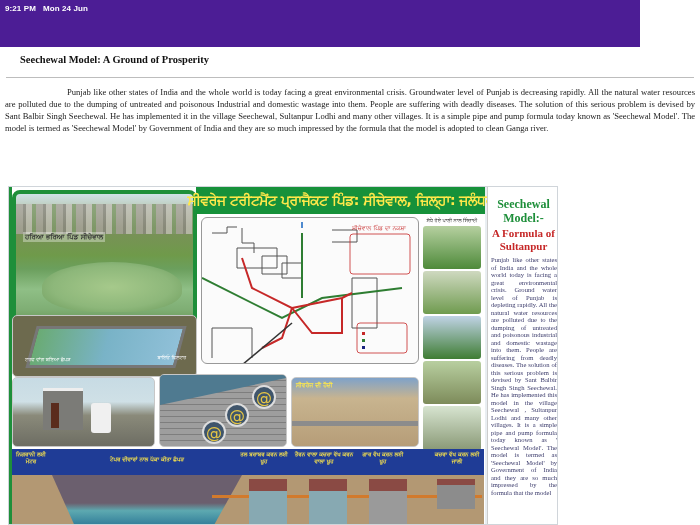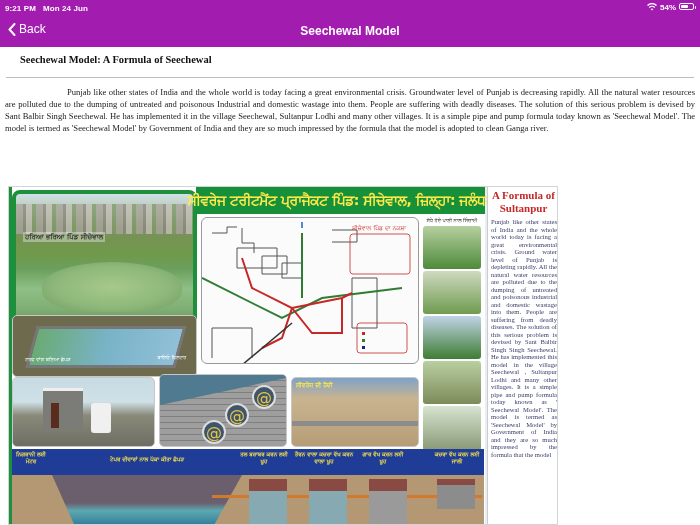--- a/index.html
+++ b/index.html
@@ -1,20 +1,20 @@
 <!DOCTYPE html>
 <html><head>
 <meta charset="utf-8">
 <style>
   * { box-sizing: border-box; margin: 0; padding: 0; }
   html, body { width: 700px; height: 525px; overflow: hidden; background: #ffffff; }
   body { font-family: "Liberation Sans", sans-serif; position: relative; }
 
   
-  .topbar { position: absolute; left: 0; top: 0; width: 700px; height: 47px; background: #a21caf; color: #fff; }
+  .topbar { position: absolute; left: 0; top: 0; width: 640px; height: 47px; background: #4c1d95; color: #fff; }
   .status { position: absolute; top: 0; left: 0; width: 700px; height: 16px; font-size: 8px; font-weight: bold; color: #fff; }
   .status .time { position: absolute; left: 5px; top: 4px; letter-spacing: 0.1px; }
   .status .right { position: absolute; right: 6px; top: 3px; display: flex; gap: 3px; }
   .battery { width: 15px; height: 7px; border: 1px solid #fff; border-radius: 2px; position: relative; }
   .battery .level { position: absolute; left: 1px; top: 1px; bottom: 1px; width: 54%; background: #fff; border-radius: 1px; }
   .battery::after { content: ""; position: absolute; right: -3px; top: 2px; width: 1.5px; height: 3px; background: #fff; border-radius: 0 1px 1px 0; }
   .navbar { position: absolute; top: 16px; left: 0; width: 700px; height: 31px; }
   .back { position: absolute; left: 8px; top: 6px; display: flex; align-items: center; gap: 3px; font-size: 12px; color: #fff; cursor: pointer; }
   .back svg { width: 8px; height: 13px; }
   .nav-title { position: absolute; left: 0; right: 0; top: 8px; text-align: center; font-size: 12px; font-weight: bold; }
@@ -86,32 +86,23 @@
         <path d="M5 7.5 L6.3 6 A2 2 0 0 0 3.7 6 Z" fill="#fff"></path>
         <path d="M1.8 4 A4.5 4.5 0 0 1 8.2 4 L7.2 5 A3 3 0 0 0 2.8 5 Z" fill="#fff"></path>
         <path d="M0 2 A7 7 0 0 1 10 2 L9 3 A5.6 5.6 0 0 0 1 3 Z" fill="#fff"></path>
       </svg>
       <span>54%</span>
       <span class="battery">
           <span class="level"></span>
         </span>
     </span>
   </div>
-  <div class="navbar">
-    <div class="back">
-      <svg viewBox="0 0 8 13">
-          <path d="M6.5 1 L1.5 6.5 L6.5 12" stroke="#fff" stroke-width="2" fill="none" stroke-linecap="round" stroke-linejoin="round"></path>
-        </svg>
-      <span>Back</span>
-    </div>
-    <div class="nav-title">Seechewal Model</div>
-  </div>
 </div>
 
-<div class="article-title">Seechewal Model: A Formula of Seechewal</div>
+<div class="article-title">Seechewal Model: A Ground of Prosperity</div>
 <div class="divider"></div>
 <p class="article-body">Punjab like other states of India and the whole world is today facing a great environmental crisis. Groundwater level of Punjab is decreasing rapidly. All the natural water resources are polluted due to the dumping of untreated and     poisonous    Industrial and domestic wastage into them. People are suffering with deadly diseases. The solution of this serious problem is devised by Sant Balbir Singh Seechewal. He has implemented it in the village Seechewal, Sultanpur Lodhi and many other villages. It is a simple pipe and pump formula today known as 'Seechewal Model'. The model is termed as 'Seechewal Model' by Government of India and they are so much impressed by the formula that the model is adopted to clean Ganga river.</p>
 
 <div class="poster">
   <div class="poster-main">
     <div class="green-frame"></div>
 
     <div class="panel p-village">
       <div class="houses"></div>
       <div class="label">ਹਰਿਆ ਭਰਿਆ ਪਿੰਡ ਸੀਚੇਵਾਲ</div>
@@ -193,16 +184,17 @@
       <div class="cs-pit"></div>
       <div class="cs-pipe"></div>
       <div class="cs-well" style="left:237px;"></div>
       <div class="cs-well" style="left:297px;"></div>
       <div class="cs-well" style="left:357px; background:#9a9a9a;"></div>
       <div class="cs-well" style="left:425px; height:30px; top:30px; border-top-width:6px; background:#8c8c8c;"></div>
     </div>
   </div>
 
   <div class="side">
+    <div class="side-h1">Seechewal Model:-</div>
     <div class="side-h2">A Formula of Sultanpur</div>
     <div class="side-body">Punjab like other states of India and the whole world today is facing a great environmental crisis. Ground water level of Punjab is depleting rapidly. All the natural water resources are polluted due to the dumping of untreated and poisonous industrial and domestic wastage into them. People are suffering from deadly diseases. The solution of this serious problem is devised by Sant Balbir Singh Singh Seechewal. He has implemented this model in the village Seechewal , Sultanpur Lodhi and many other villages. It is a simple pipe and pump formula today known as ' Seechewal Model'. The model is termed as 'Seechewal Model' by Government of India and they are so much impressed by the formula that the model</div>
   </div>
 </div>
 
 </body></html>

